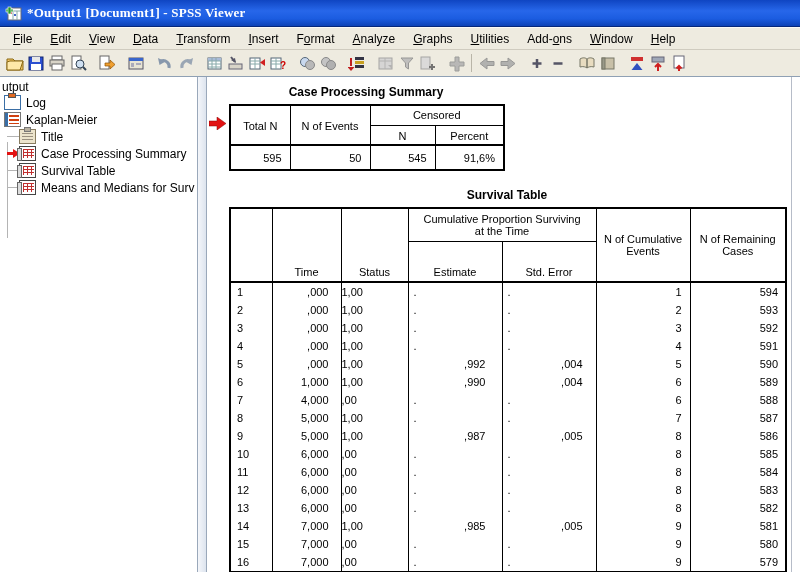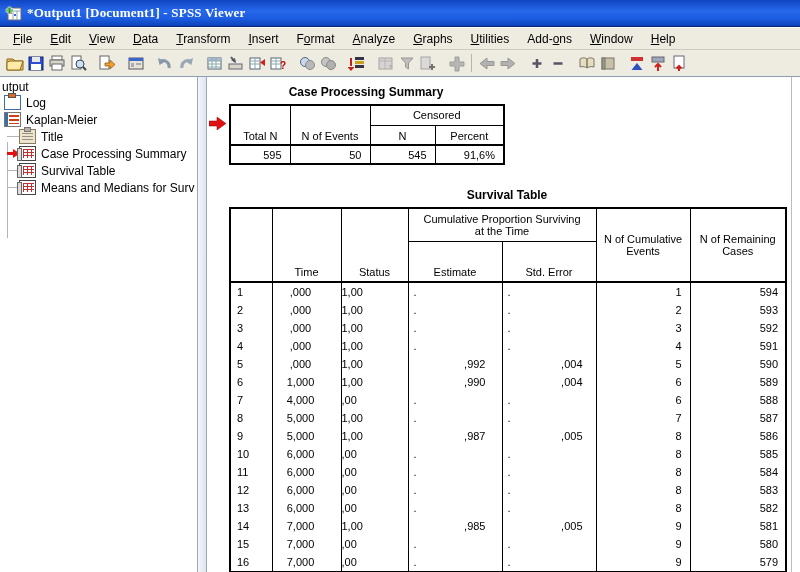--- a/index.html
+++ b/index.html
@@ -77,37 +77,37 @@
   .block-title{font-weight:bold;font-size:12px;text-align:center;margin-bottom:5px;white-space:nowrap}
   table{border-collapse:collapse;table-layout:fixed;font-size:11px}
   th{font-weight:normal;padding:0;text-align:center}
   td{padding:0}
   
   .cps-block{position:absolute;left:22px;top:8px;width:274px}
   .cps-table{width:274px;border:2px solid #000}
   .cps-table th,.cps-table td{border:1px solid #000}
   .cps-table thead tr:first-child{height:20px}
   .cps-table thead tr:last-child{height:20px}
-  .cps-table tbody tr{height:19px}
-  .cps-table th[rowspan]{vertical-align:bottom;padding-bottom:2px;border-bottom:2px solid #000}
+  .cps-table tbody tr{height:25px}
+  .cps-table th[rowspan]{vertical-align:bottom;padding-bottom:12px;border-bottom:2px solid #000}
   .cps-table thead tr:last-child th{border-bottom:2px solid #000;vertical-align:bottom;padding-bottom:2px}
   .cps-table td{text-align:right;padding-right:8px}
   
   .st-block{position:absolute;left:22px;top:111px;width:556px}
   .st-table{width:556px;border:2px solid #000}
   .st-table th,.st-table td{border-left:1px solid #000;border-right:1px solid #000}
   .st-table thead tr:first-child{height:33px}
   .st-table thead tr:last-child{height:41px}
   .st-table thead th{border-bottom:2px solid #000000;line-height:12px}
   .st-table thead th.grp{border-bottom:1px solid #000;vertical-align:middle;padding:0 10px}
   .st-table thead th.vb{vertical-align:bottom;padding-bottom:3px}
   .st-table thead th.vm{vertical-align:middle}
   .st-table tbody td{height:18px;border-top:none;border-bottom:none}
   .st-table td.c0{text-align:left;padding-left:6px}
-  .st-table td.c1{text-align:center;padding-right:12px}
+  .st-table td.c1{text-align:right;padding-right:12px}
   .st-table td.c2{text-align:left;padding-right:14px}
   .st-table td.c3{text-align:right;padding-right:16px}
   .st-table td.c4{text-align:right;padding-right:13px}
   .st-table td.c5{text-align:right;padding-right:8px}
   .st-table td.c6{text-align:right;padding-right:7px}
   .st-table td.dot{text-align:left;padding-left:5px;padding-right:0}
 </style>
 </head>
 <body>
 

